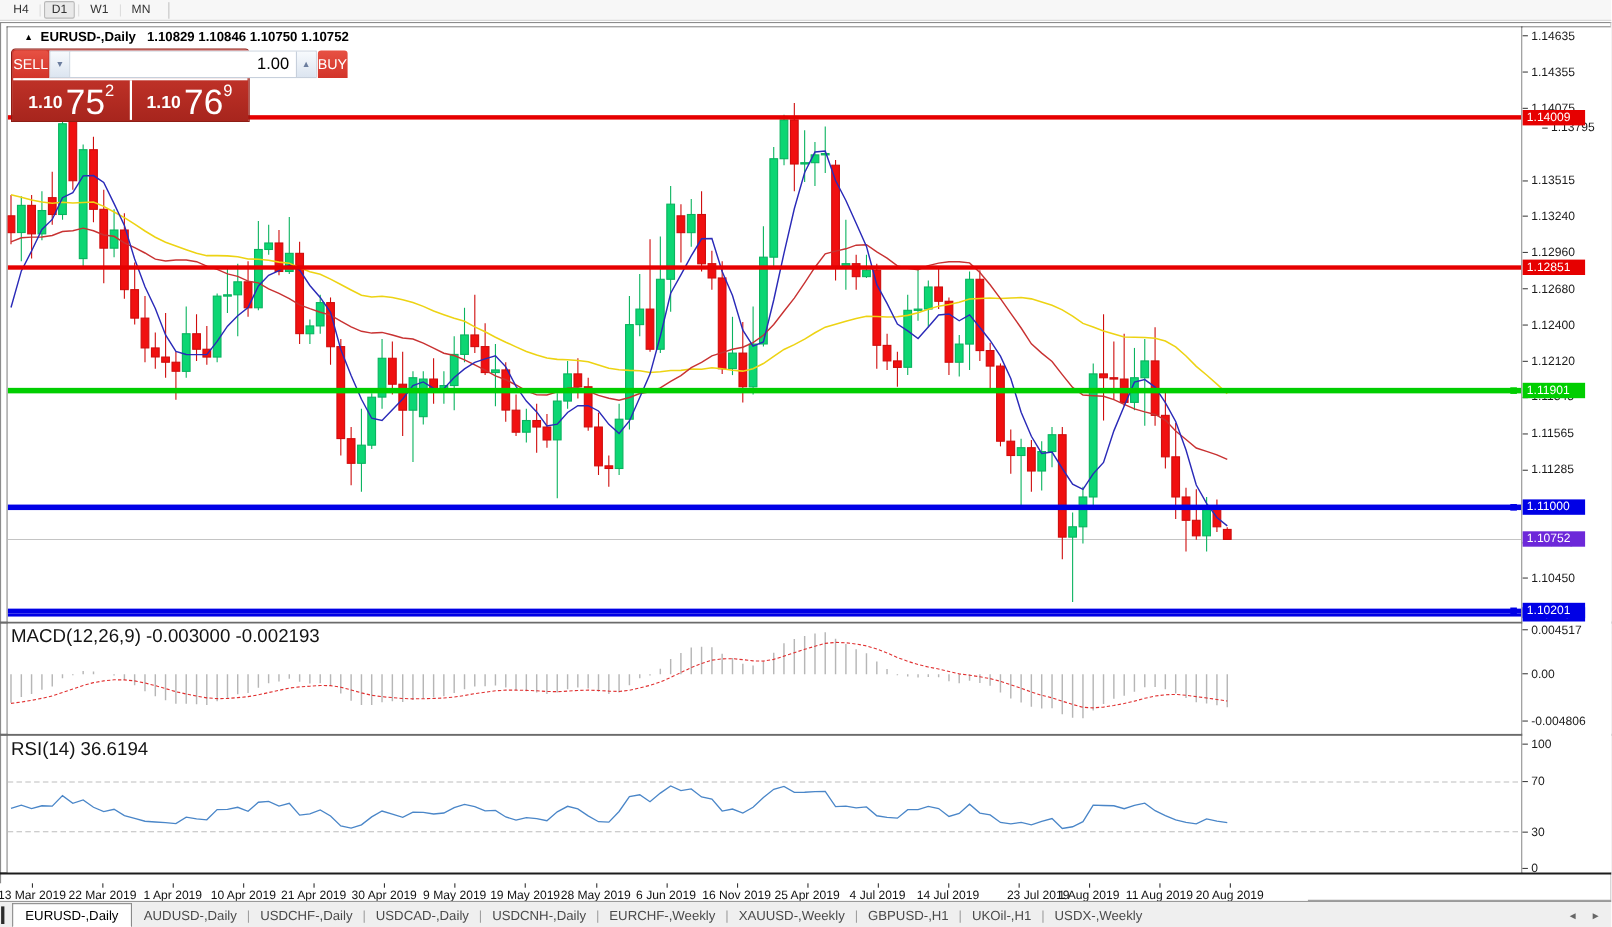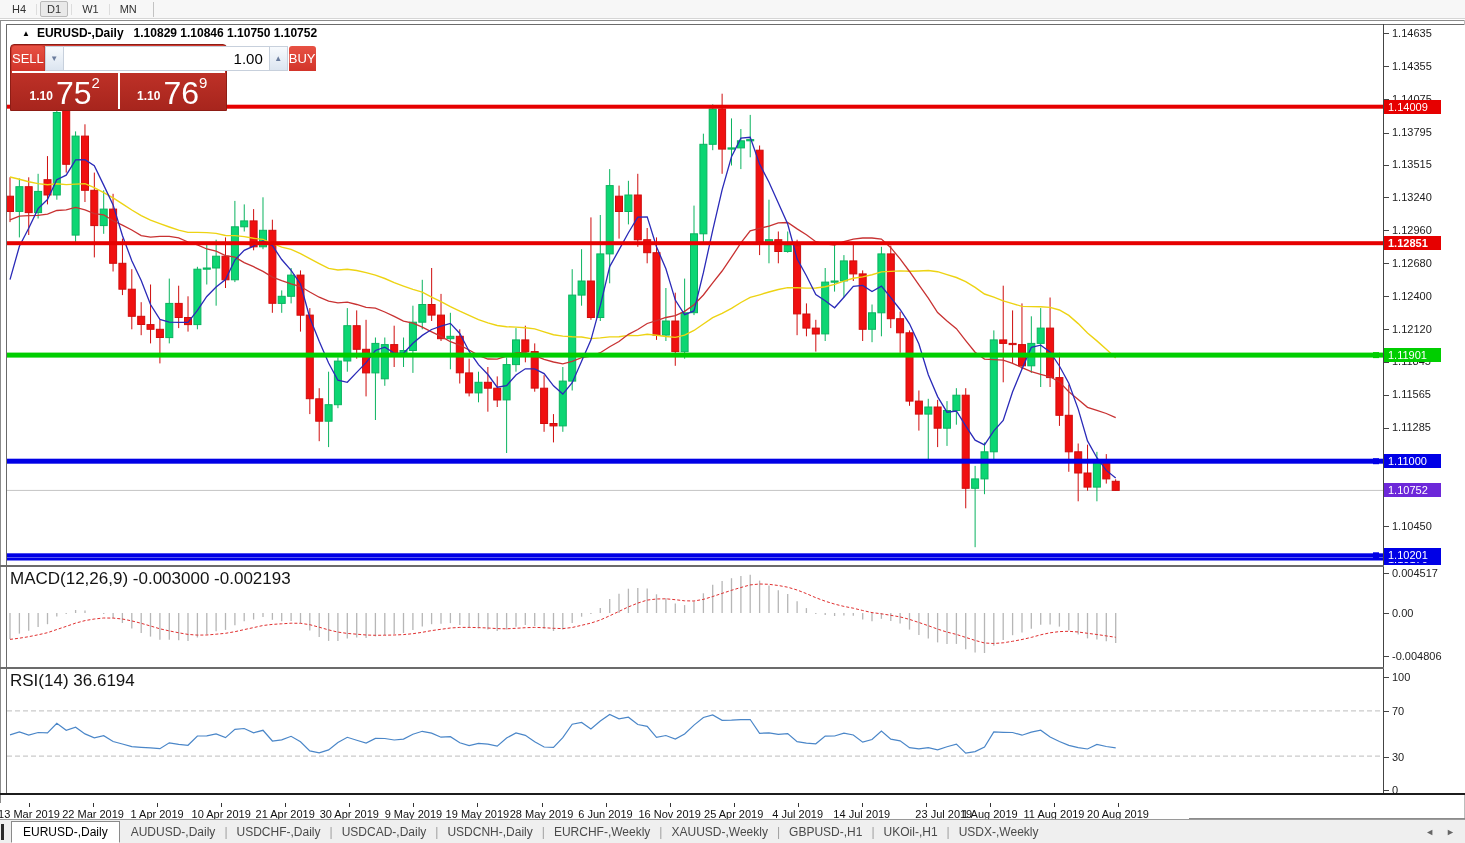--- a/index.html
+++ b/index.html
@@ -40,21 +40,21 @@
   .tp-btn{background:linear-gradient(#e75143,#d2342a);color:#fff;font-size:13px;display:flex;align-items:center;justify-content:center;border-radius:3px 3px 0 0;cursor:pointer;}
   .tp-sell{width:52px;}
   .tp-buy{width:47px;}
   .tp-vol-group{flex:1;display:flex;background:#fff;border:1px solid #c7d0dc;box-sizing:border-box;}
   .tp-spin{width:17px;background:linear-gradient(#f7fafd,#dce5f0);color:#6b7d9e;font-size:8px;display:flex;align-items:center;justify-content:center;cursor:pointer;}
   .tp-spin.dn{border-right:1px solid #c7d0dc;}
   .tp-spin.up{border-left:1px solid #c7d0dc;}
   .tp-vol{flex:1;border:none;outline:none;font-size:15px;font-family:"Liberation Sans",sans-serif;text-align:right;padding:0 6px 0 0;color:#000;min-width:0;}
   .tp-row2{display:flex;height:36px;border-top:2px solid #fff;}
   .tp-price{flex:1;display:flex;align-items:flex-end;justify-content:center;color:#fff;padding-bottom:1px;}
-  .tp-price .sm{font-size:12px;font-weight:700;margin-right:3px;padding-bottom:5px;}
+  .tp-price .sm{font-size:16px;font-weight:700;margin-right:3px;padding-bottom:5px;}
   .tp-price .bg{font-size:32px;line-height:30px;}
   .tp-price .sup{font-size:15px;align-self:flex-start;margin-top:1px;}
   .tp-div{width:2px;background:#fff;}
   
   #price-axis{position:absolute;top:25px;left:1384px;width:81px;height:768px;background:#fff;font-size:11px;color:#1b1b1b;}
   .axis-clip{position:absolute;top:0;left:0;width:81px;height:540px;overflow:hidden;}
   .pa-tick{position:absolute;left:0;height:13px;line-height:13px;white-space:nowrap;}
   .pa-tick i{display:inline-block;width:5px;height:1px;background:#444;margin-right:3px;vertical-align:middle;font-style:normal;}
   .pa-box{position:absolute;left:0;width:57px;height:14px;line-height:14px;color:#fff;padding-left:4px;white-space:nowrap;box-sizing:border-box;}
   
@@ -519,34 +519,34 @@
       <span class="sup">9</span>
     </div>
   </div>
 </div>
 
 <div id="price-axis">
     <div class="axis-clip">
       <div class="pa-tick" style="top: 1.5px;"><i></i>1.14635</div>
       <div class="pa-tick" style="top: 34.5px;"><i></i>1.14355</div>
       <div class="pa-tick" style="top: 67.5px;"><i></i>1.14075</div>
-      <div class="pa-tick" style="top: 101px;"><i></i>1.13795</div>
+      <div class="pa-tick" style="top: 85px; margin-left: 18px;"><i></i>1.13795</div>
       <div class="pa-tick" style="top: 133.4px;"><i></i>1.13515</div>
       <div class="pa-tick" style="top: 165.8px;"><i></i>1.13240</div>
       <div class="pa-tick" style="top: 198.8px;"><i></i>1.12960</div>
       <div class="pa-tick" style="top: 231.8px;"><i></i>1.12680</div>
       <div class="pa-tick" style="top: 264.8px;"><i></i>1.12400</div>
       <div class="pa-tick" style="top: 297.8px;"><i></i>1.12120</div>
       <div class="pa-tick" style="top: 330.2px;"><i></i>1.11845</div>
       <div class="pa-tick" style="top: 363.1px;"><i></i>1.11565</div>
       <div class="pa-tick" style="top: 396.1px;"><i></i>1.11285</div>
       <div class="pa-tick" style="top: 462.1px;"><i></i>1.10725</div>
       <div class="pa-tick" style="top: 494.5px;"><i></i>1.10450</div>
       <div class="pa-box" style="top: 74.7px; background: rgb(230, 0, 0); z-index: 5;">1.14009</div>
-      <div class="pa-box" style="top: 211.2px; background: rgb(230, 0, 0); z-index: 5; font-weight: bold;">1.12851</div>
+      <div class="pa-box" style="top: 211.2px; background: rgb(230, 0, 0); z-index: 5;">1.12851</div>
       <div class="pa-box" style="top: 323.1px; background: rgb(0, 206, 0); z-index: 5;">1.11901</div>
       <div class="pa-box" style="top: 429.2px; background: rgb(0, 0, 230); z-index: 5;">1.11000</div>
       <div class="pa-box" style="top: 523.3px; background: rgb(0, 0, 230); z-index: 5;">1.10201</div>
       <div class="pa-box" style="top: 527px; background: rgb(0, 0, 230); z-index: 1;">1.10170</div>
       <div class="pa-box" style="top: 458.4px; background: #6d28d9; z-index: 6;">1.10752</div>
     </div>
     <div class="pa-tick" style="top: 541.5px;"><i></i>0.004517</div>
     <div class="pa-tick" style="top: 581.5px;"><i></i>0.00</div>
     <div class="pa-tick" style="top: 624.5px;"><i></i>-0.004806</div>
     <div class="pa-tick" style="top: 645.5px;"><i></i>100</div>

